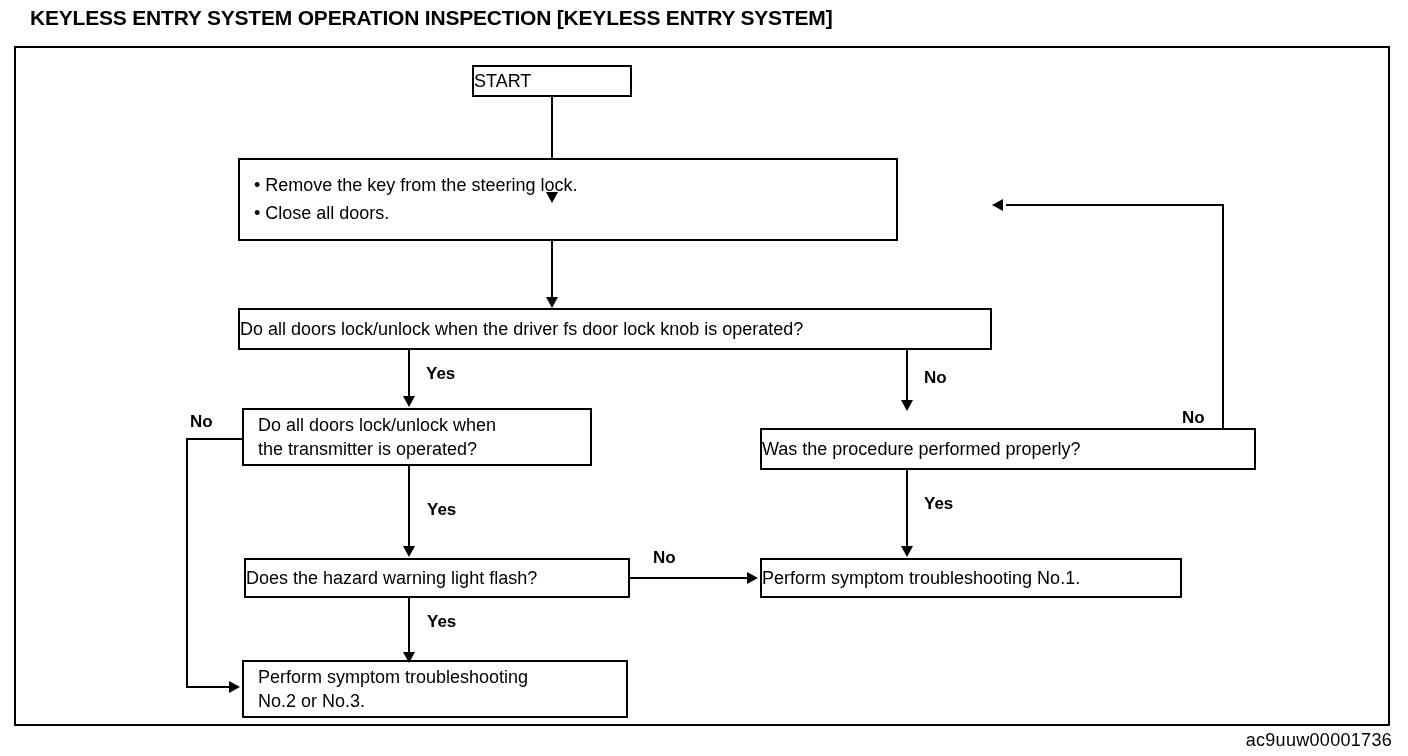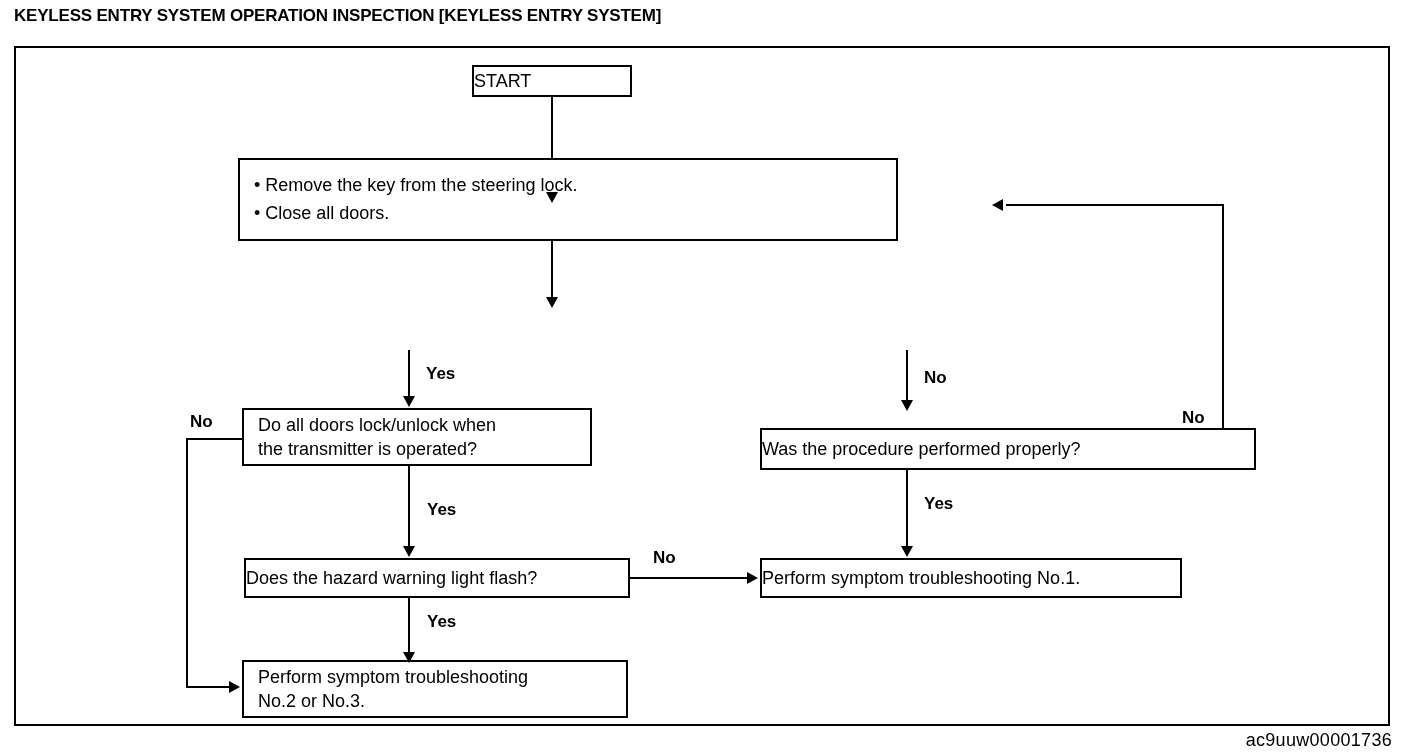--- a/index.html
+++ b/index.html
@@ -13,23 +13,23 @@
     height: 756px;
     font-family: "Liberation Sans", sans-serif;
     color: #000000;
     overflow: hidden;
     position: relative;
   }
 
   
   #page-title {
     position: absolute;
-    left: 14px;
+    left: 30px;
     top: 6px;
-    font-size: 17px;
+    font-size: 21px;
     font-weight: bold;
     letter-spacing: -0.2px;
     white-space: nowrap;
     font-family: "Liberation Sans", sans-serif;
   }
 
   
   #diagram-frame {
     position: absolute;
     left: 14px;
@@ -149,20 +149,23 @@
   <div class="arrow-down" style="left: 530px; top: 144px;"></div>
 
   <div class="flow-box left-text" style="left: 222px; top: 110px; width: 660px; height: 83px;">
     <span class="bullet-list">• Remove the key from the steering lock.
 • Close all doors.</span>
   </div>
 
   <div class="v-line" style="left: 535px; top: 193px; height: 63px;"></div>
   <div class="arrow-down" style="left: 530px; top: 249px;"></div>
 
+  <div class="flow-box center-text" style="left: 222px; top: 260px; width: 754px; height: 42px;">
+    <span class="box-text">Do all doors lock/unlock when the driver fs door lock knob is operated?</span>
+  </div>
 
   <div class="v-line" style="left: 392px; top: 302px; height: 50px;"></div>
   <div class="arrow-down" style="left: 387px; top: 348px;"></div>
   <div class="branch-label" style="left: 410px; top: 316px;">Yes</div>
 
   <div class="v-line" style="left: 890px; top: 302px; height: 54px;"></div>
   <div class="arrow-down" style="left: 885px; top: 352px;"></div>
   <div class="branch-label" style="left: 908px; top: 320px;">No</div>
 
   <div class="flow-box left-text" style="left: 226px; top: 360px; width: 350px; height: 58px;">

